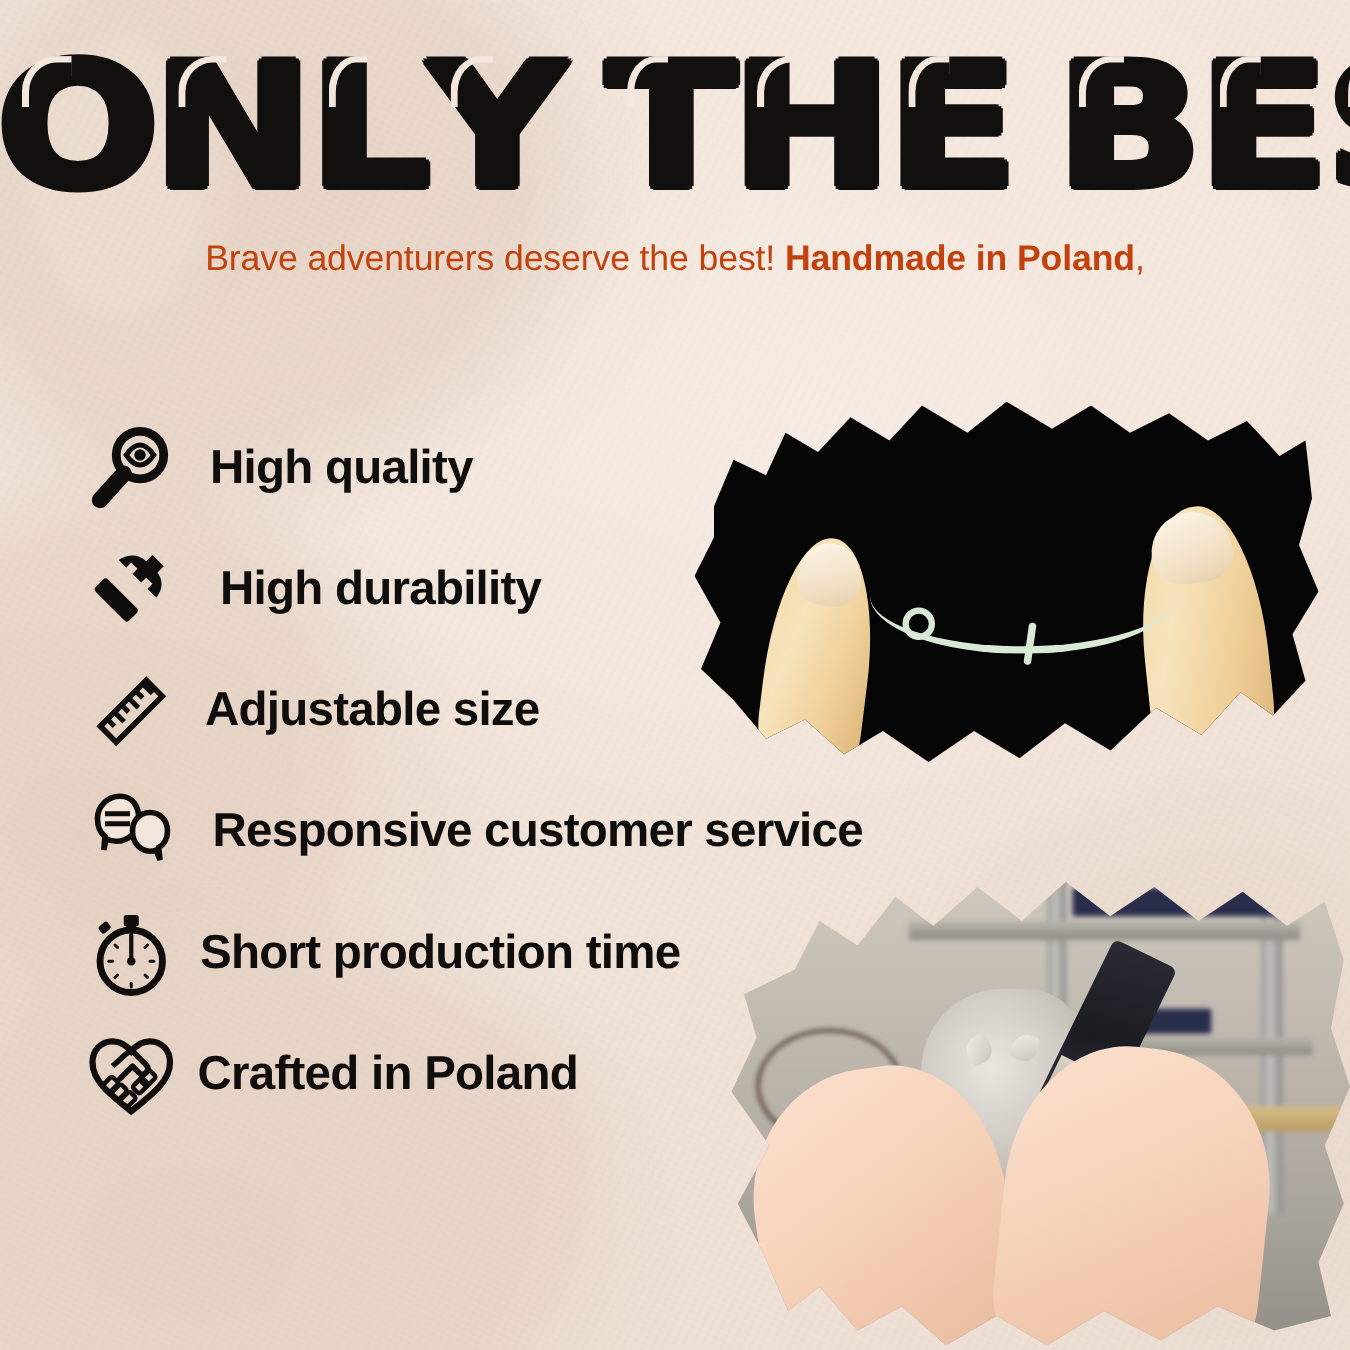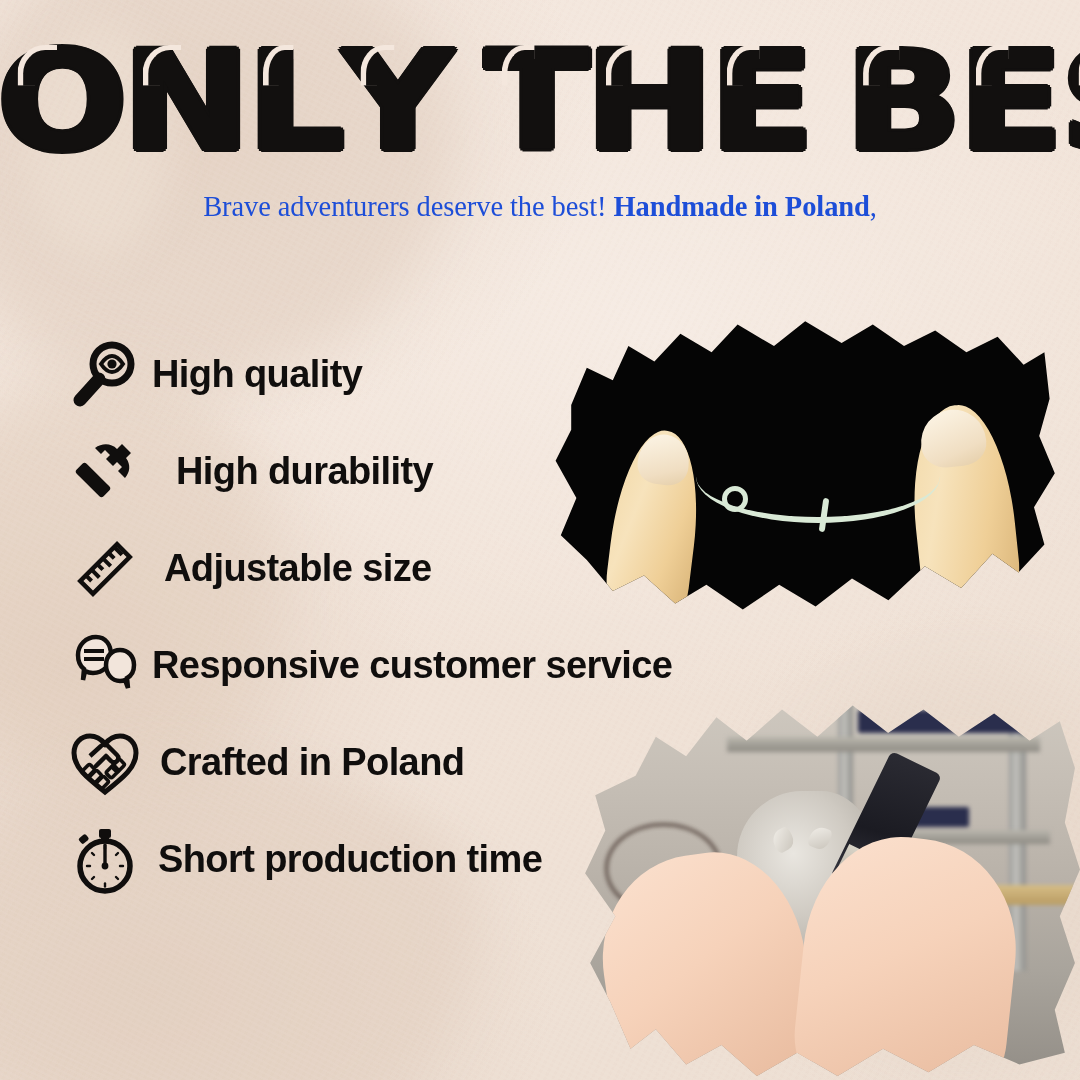--- a/index.html
+++ b/index.html
@@ -117,24 +117,24 @@
   .hl-space { display: inline-block; width: 34px; }
 
   
   #subtitle {
     position: absolute;
     left: 50%;
     transform: translateX(-50%);
     top: 188px;
     width: 900px;
     text-align: center;
-    font-family: Liberation Serif, serif;
+    font-family: Liberation Sans, sans-serif;
     font-size: 28.5px;
     line-height: 1.36;
-    color: #1d4ed8;
+    color: #c2410c;
     letter-spacing: -0.1px;
   }
   #subtitle b { font-weight: 700; }
 
   
   #features {
     position: absolute;
     left: 62px;
     top: 326px;
     width: 730px;
@@ -153,25 +153,25 @@
     justify-content: center;
   }
   .feature-icon svg { display: block; }
   .feature-label {
     font-family: "Liberation Sans", sans-serif;
     font-weight: 700;
     font-size: 38px;
     letter-spacing: -0.6px;
     color: #100e0d;
     white-space: nowrap;
-    margin-left: 4px;
+    margin-left: 20px;
   }
   .feature:nth-child(2) .feature-label { margin-left: 28px; }
   .feature:nth-child(3) .feature-label { margin-left: 16px; }
-  .feature:nth-child(4) .feature-label { margin-left: 4px; }
+  .feature:nth-child(4) .feature-label { margin-left: 22px; }
   .feature:nth-child(5) .feature-label { margin-left: 12px; }
   .feature:nth-child(6) .feature-label { margin-left: 10px; }
 
   
   .photo {
     position: absolute;
     overflow: visible;
   }
   #photo-top {
     left: 540px;
@@ -406,38 +406,20 @@
 
     <div class="feature">
       <span class="feature-icon">
         <svg width="74" height="74" viewBox="0 0 74 74">
           <path d="M43 26c0 10-8 18-18 18-3 0-6-1-8-2l-2 9 1-11c-4-3-6-8-6-14 0-10 8-18 18-18s15 8 15 18z" fill="#f2e5db" stroke="#100e0d" stroke-width="4.5"></path>
           <path d="M16 22h20 M16 30h20" stroke="#100e0d" stroke-width="4"></path>
           <path d="M38 36c0-9 6-15 14-15s14 6 14 15c0 6-3 11-7 13l1 10-3-8c-2 1-4 1-5 1-8 0-14-7-14-16z" fill="#f2e5db" stroke="#100e0d" stroke-width="4.5"></path>
         </svg>
       </span>
       <span class="feature-label">Responsive customer service</span>
-    </div>
-
-    <div class="feature">
-      <span class="feature-icon">
-        <svg width="78" height="78" viewBox="0 0 78 78">
-          <path d="M39 68C20 53 8 43 8 29 8 19 15 12 24 12c6 0 11 3 15 8 4-5 9-8 15-8 9 0 16 7 16 17 0 14-12 24-31 39z" fill="none" stroke="#100e0d" stroke-width="5"></path>
-          <path d="M24 32l11-10c2-2 5-2 7 0l9 9c2 2 2 4 0 6s-4 2-6 0l-5-5" fill="none" stroke="#100e0d" stroke-width="4.5" stroke-linejoin="round"></path>
-          <path d="M40 32L30 42" stroke="#100e0d" stroke-width="4.5" stroke-linecap="round"></path>
-          <g fill="none" stroke="#100e0d" stroke-width="3.6">
-            <rect x="17" y="43" width="11" height="8" rx="2" transform="rotate(-45 22 47)"></rect>
-            <rect x="24" y="49" width="11" height="8" rx="2" transform="rotate(-45 29 53)"></rect>
-            <rect x="31" y="55" width="11" height="8" rx="2" transform="rotate(-45 36 59)"></rect>
-            <rect x="41" y="44" width="11" height="8" rx="2" transform="rotate(-45 46 48)"></rect>
-            <rect x="47" y="38" width="11" height="8" rx="2" transform="rotate(-45 52 42)"></rect>
-          </g>
-        </svg>
-      </span>
-      <span class="feature-label">Crafted in Poland</span>
     </div>
 
     <div class="feature">
       <span class="feature-icon">
         <svg width="74" height="74" viewBox="0 0 74 74">
           <circle cx="37" cy="43" r="25" fill="none" stroke="#100e0d" stroke-width="5.5"></circle>
           <rect x="31" y="6" width="12" height="9" rx="2" fill="#100e0d"></rect>
           <rect x="33" y="13" width="8" height="7" fill="#100e0d"></rect>
           <rect x="11" y="13" width="9" height="7" rx="2" fill="#100e0d" transform="rotate(-40 15 16)"></rect>
           <path d="M37 43V22" stroke="#100e0d" stroke-width="3.4" stroke-linecap="round"></path>
@@ -450,20 +432,38 @@
             <path d="M50 30l-2 2"></path>
               <path d="M50 56l-2-2"></path>
               <path d="M24 56l2-2"></path>
               <path d="M24 30l2 2"></path>
           </g>
         </svg>
       </span>
       <span class="feature-label">Short production time</span>
     </div>
 
+    <div class="feature">
+      <span class="feature-icon">
+        <svg width="78" height="78" viewBox="0 0 78 78">
+          <path d="M39 68C20 53 8 43 8 29 8 19 15 12 24 12c6 0 11 3 15 8 4-5 9-8 15-8 9 0 16 7 16 17 0 14-12 24-31 39z" fill="none" stroke="#100e0d" stroke-width="5"></path>
+          <path d="M24 32l11-10c2-2 5-2 7 0l9 9c2 2 2 4 0 6s-4 2-6 0l-5-5" fill="none" stroke="#100e0d" stroke-width="4.5" stroke-linejoin="round"></path>
+          <path d="M40 32L30 42" stroke="#100e0d" stroke-width="4.5" stroke-linecap="round"></path>
+          <g fill="none" stroke="#100e0d" stroke-width="3.6">
+            <rect x="17" y="43" width="11" height="8" rx="2" transform="rotate(-45 22 47)"></rect>
+            <rect x="24" y="49" width="11" height="8" rx="2" transform="rotate(-45 29 53)"></rect>
+            <rect x="31" y="55" width="11" height="8" rx="2" transform="rotate(-45 36 59)"></rect>
+            <rect x="41" y="44" width="11" height="8" rx="2" transform="rotate(-45 46 48)"></rect>
+            <rect x="47" y="38" width="11" height="8" rx="2" transform="rotate(-45 52 42)"></rect>
+          </g>
+        </svg>
+      </span>
+      <span class="feature-label">Crafted in Poland</span>
+    </div>
+
   </div>
 
   <div class="photo" id="photo-top">
     <div class="photo-inner ink-mask-top">
       <div class="top-bg"></div>
       <div class="finger finger-left">
         <div class="nail nail-left"></div>
       </div>
       <div class="finger finger-right">
         <div class="nail nail-right"></div>

